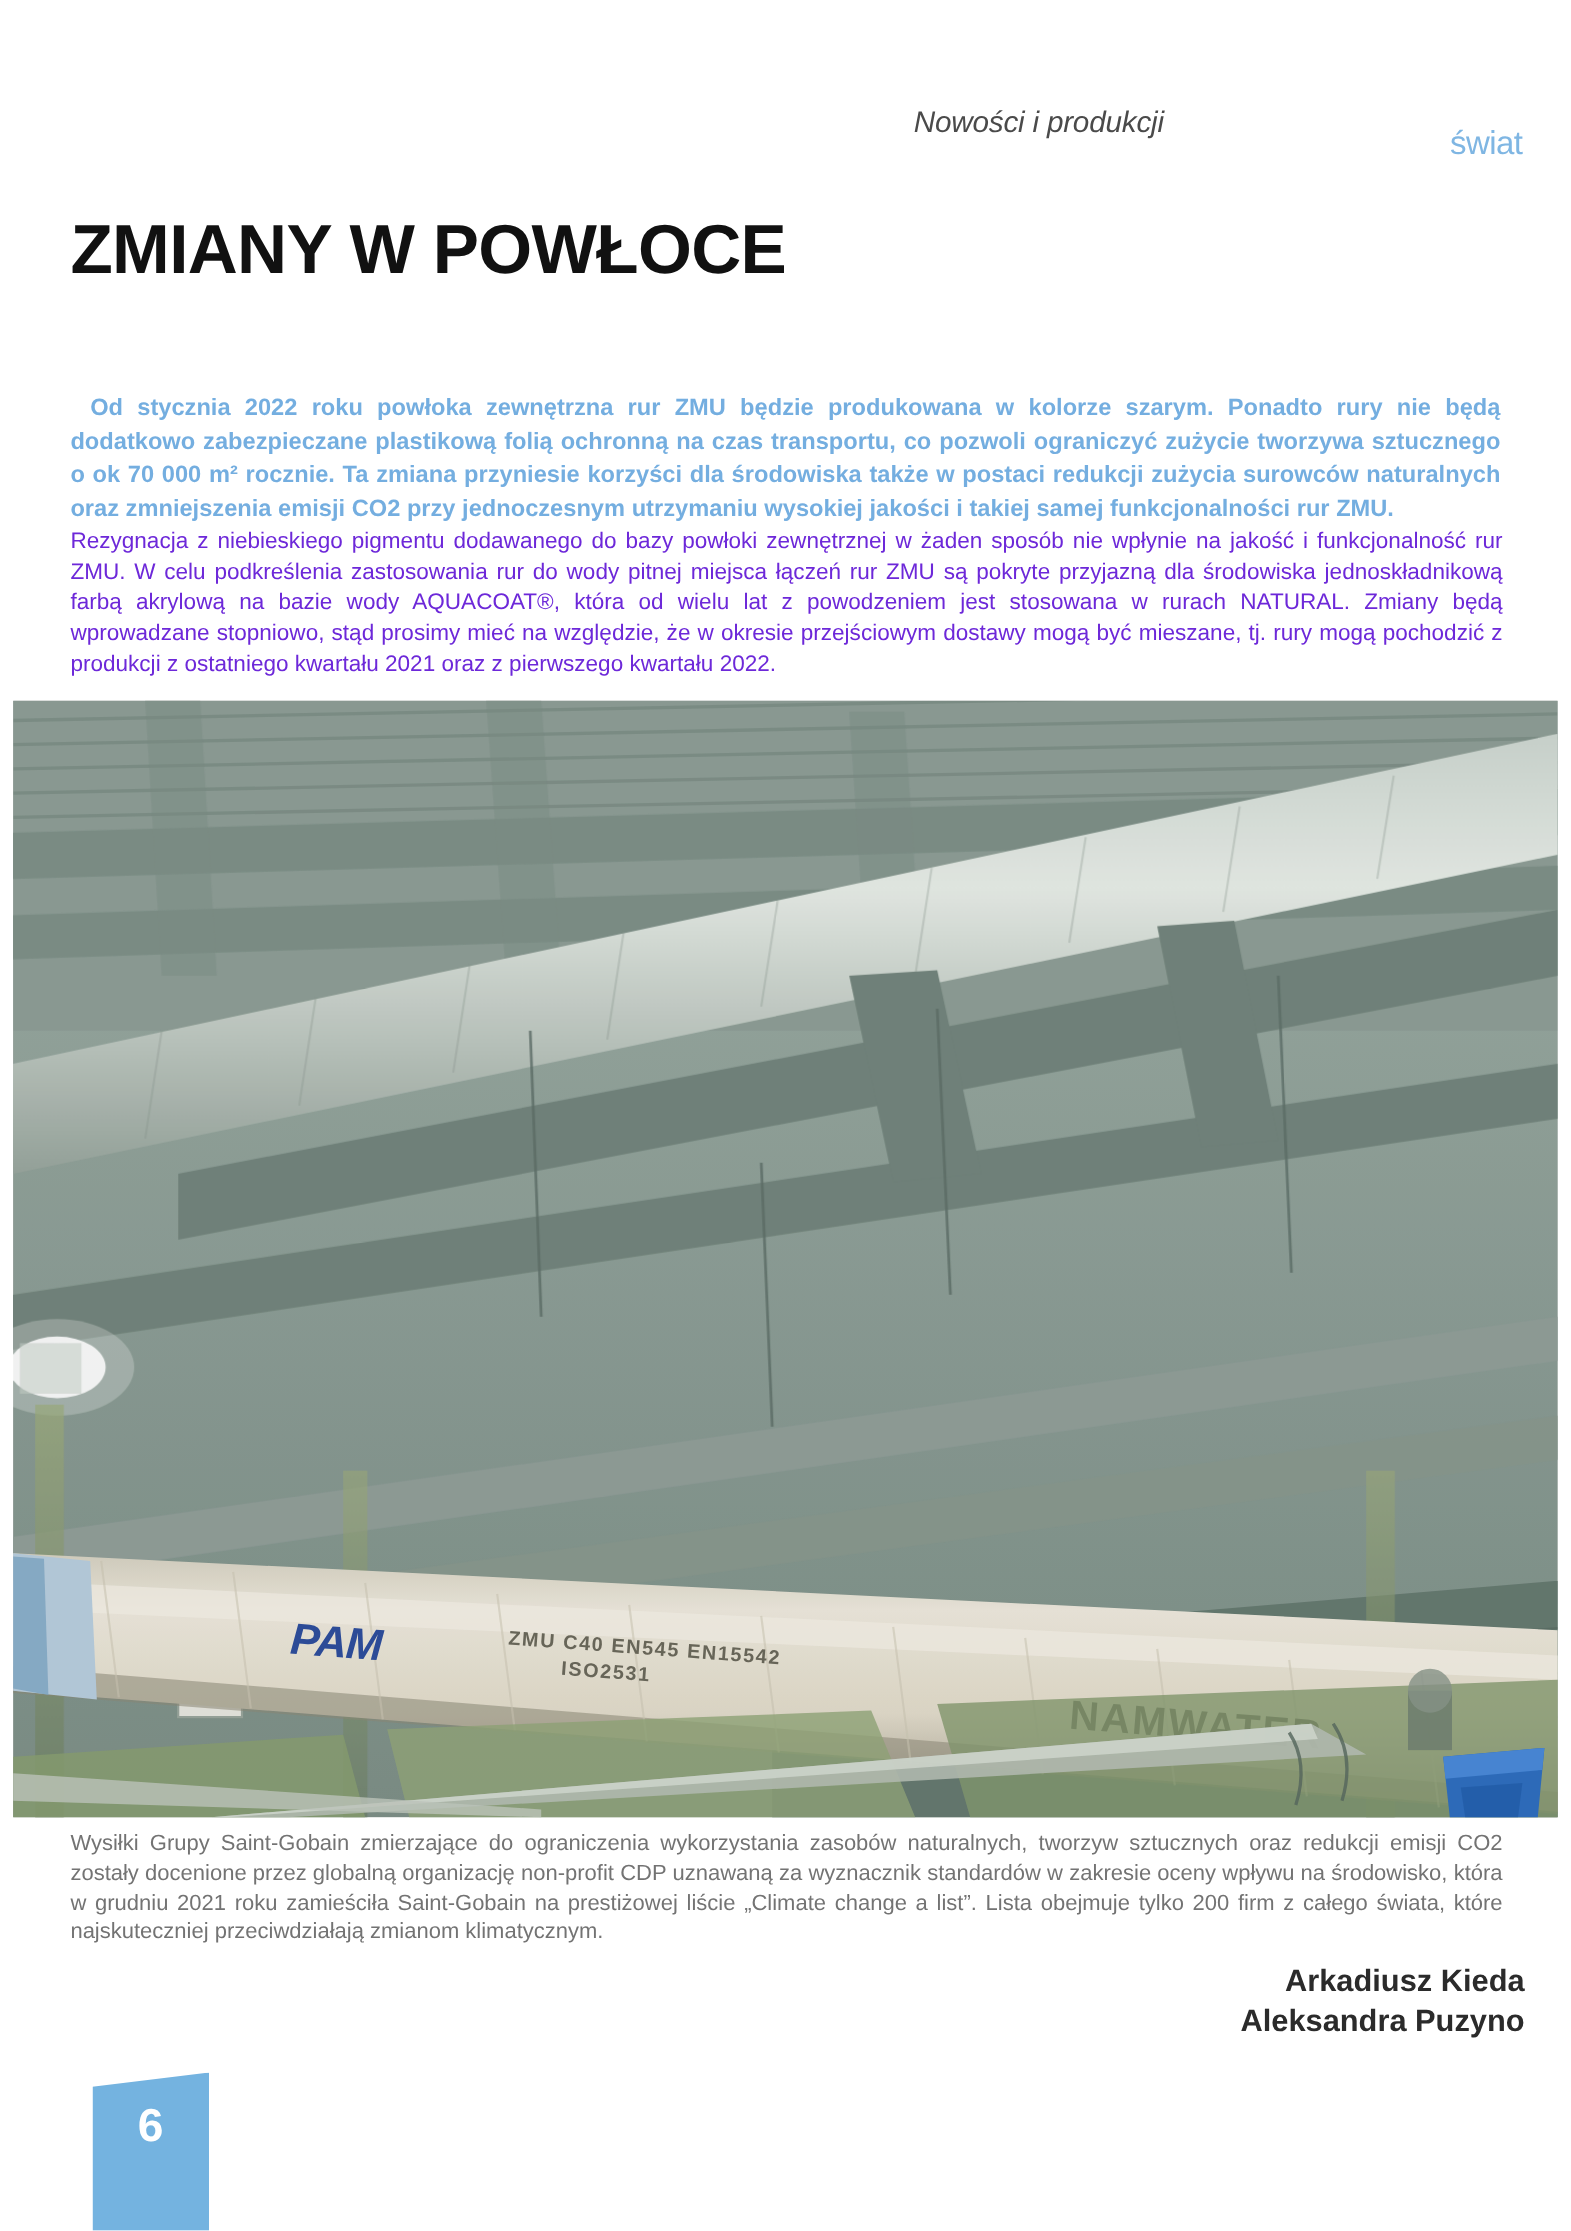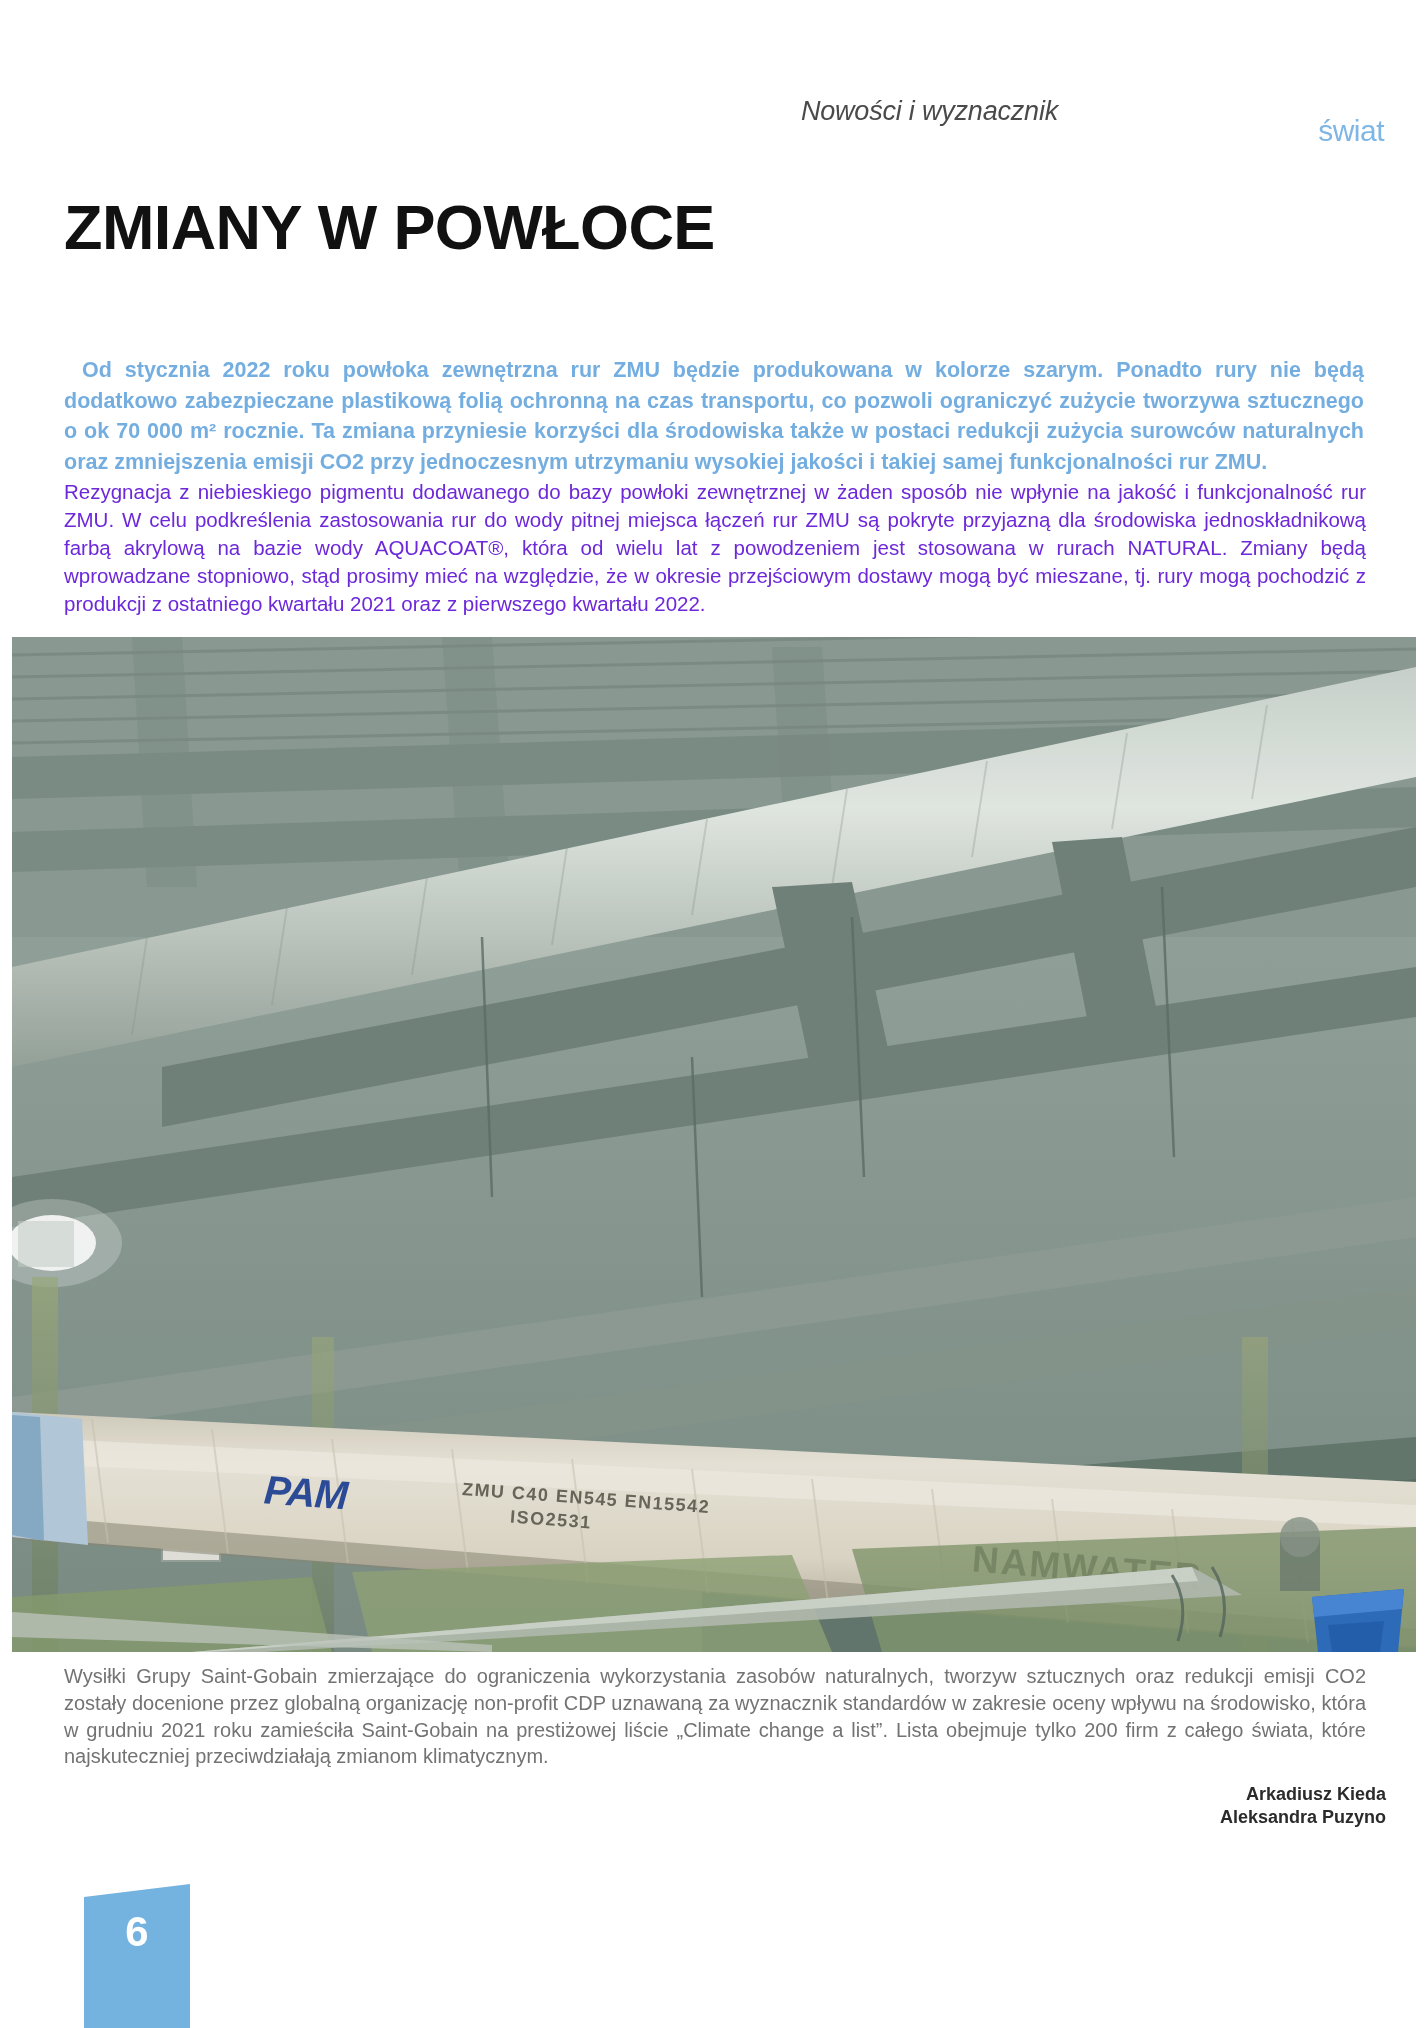--- a/index.html
+++ b/index.html
@@ -150,21 +150,21 @@
     color: #737373;
     text-align: justify;
   }
 
   
   .authors {
     position: absolute;
     right: 42px;
     top: 1783px;
     text-align: right;
-    font-size: 18px;
+    font-size: 28px;
     font-weight: 700;
     line-height: 1.3;
     color: #2b2b2b;
   }
   .authors span { display: block; }
 
   
   .page-badge {
     position: absolute;
     left: 84px;
@@ -186,21 +186,21 @@
     text-align: center;
     font-size: 42px;
     font-weight: 700;
     color: #ffffff;
   }
 </style>
 </head>
 <body>
 
 <div class="page-header">
-  <div class="running-head">Nowości i wyznacznik</div>
+  <div class="running-head">Nowości i produkcji</div>
 
   <div class="logo-wrap">
     <div class="logo-swiat">świat</div>
   </div>
 </div>
 
 <h1 class="article-title">
   <span>ZMIANY W POWŁOCE</span>
 </h1>
 

